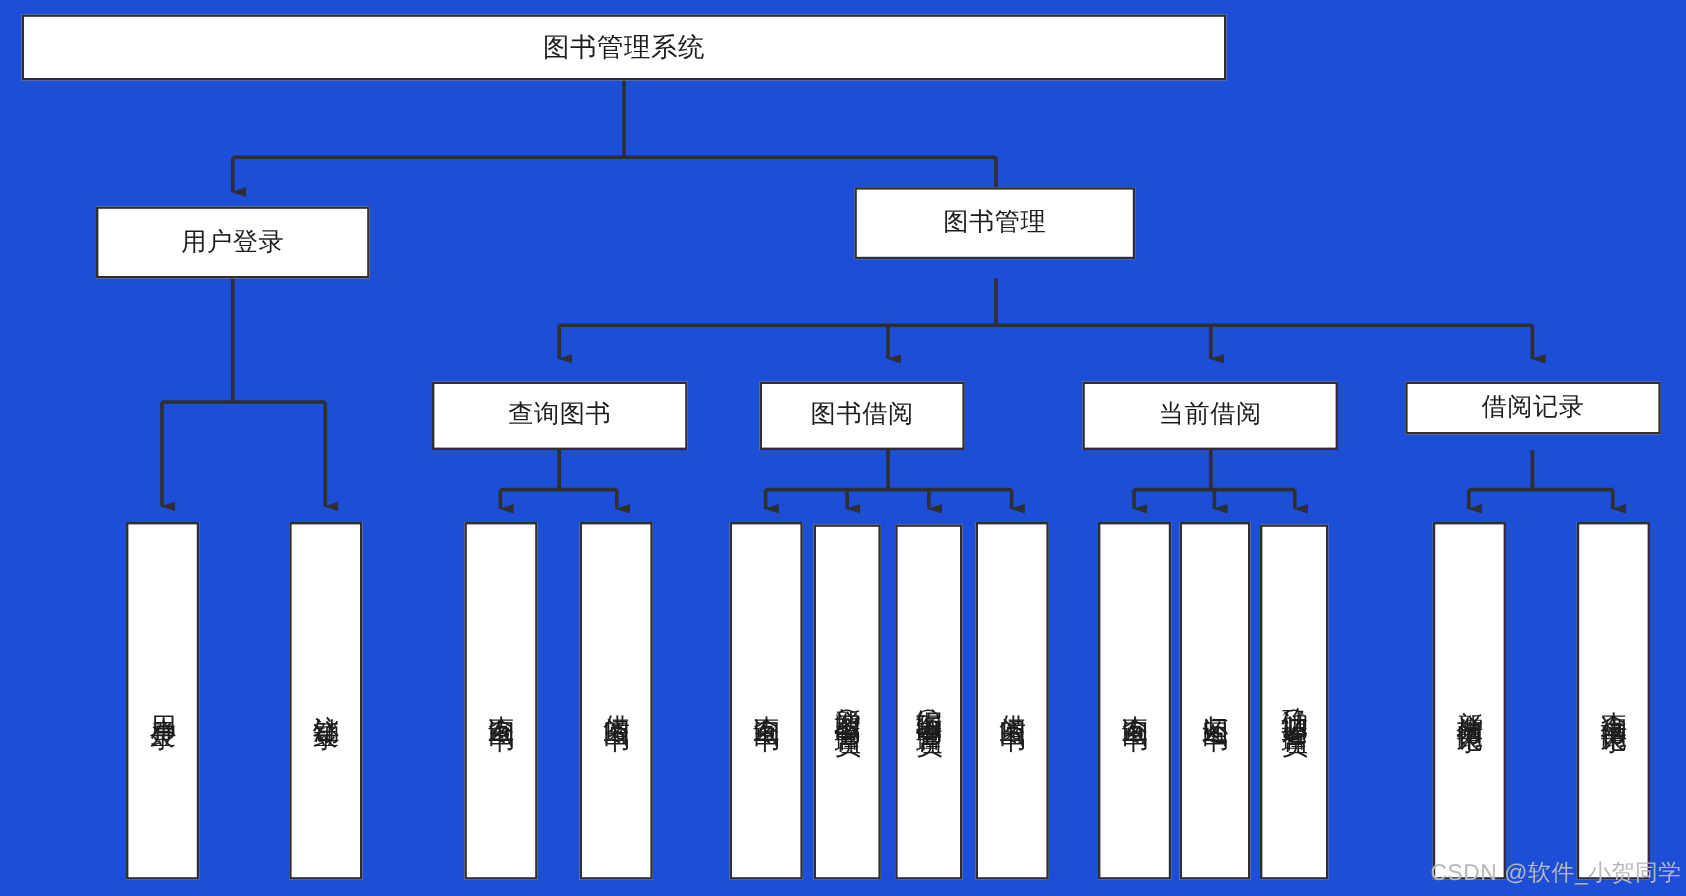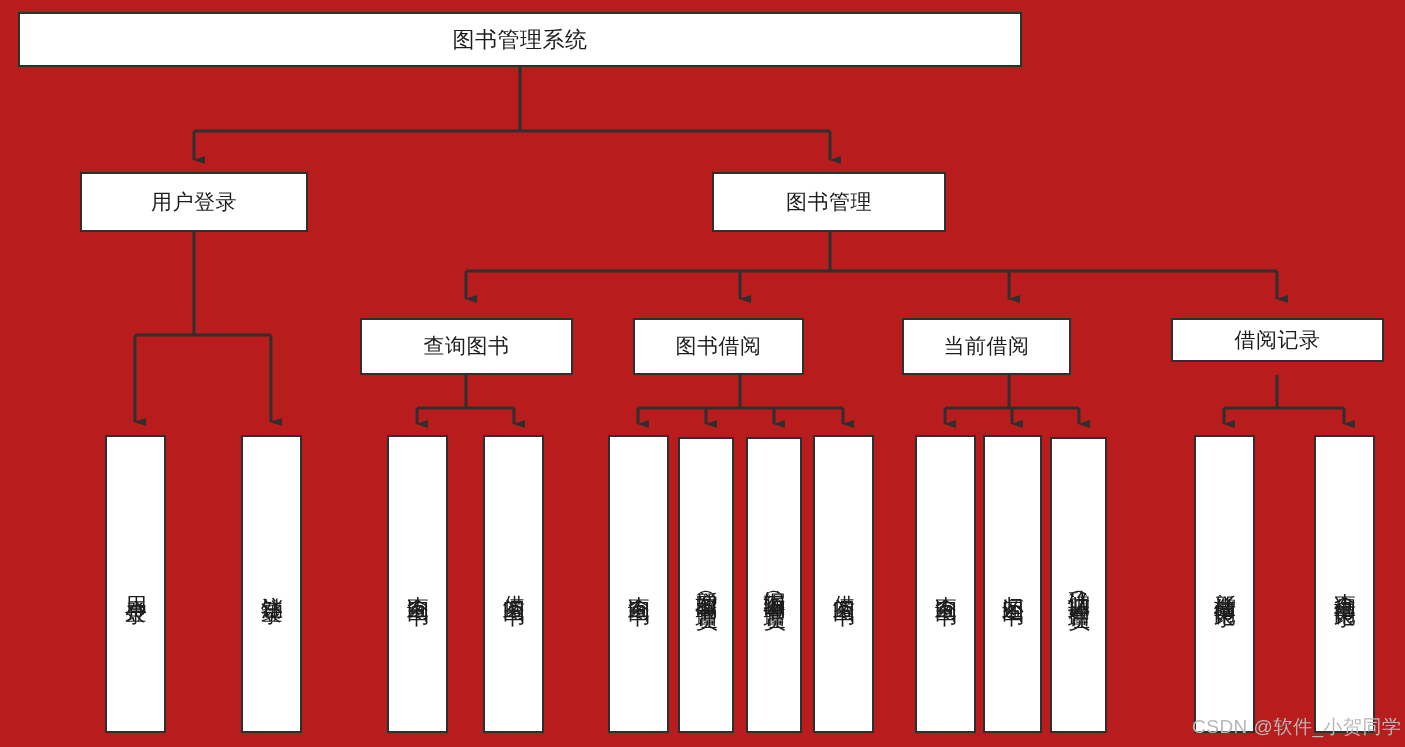--- a/index.html
+++ b/index.html
@@ -8,21 +8,21 @@
     padding: 0;
     background: #ffffff;
   }
   body {
     font-family: "Liberation Sans", "DejaVu Sans", sans-serif;
   }
   #canvas {
     position: relative;
     width: 1405px;
     height: 747px;
-    background: #b91c1c;
+    background: #1d4ed8;
     overflow: hidden;
   }
   svg.wires {
     position: absolute;
     left: 0;
     top: 0;
     width: 1405px;
     height: 747px;
     pointer-events: none;
   }
@@ -127,33 +127,33 @@
   </svg>
 
   <div class="node h-node root" style="left:18px; top:12px; width:1004px; height:55px;">
     <span class="lbl">图书管理系统</span>
   </div>
 
   <div class="node h-node" style="left:80px; top:172px; width:228px; height:60px;">
     <span class="lbl">用户登录</span>
   </div>
 
-  <div class="node h-node" style="left:712px; top:172px; width:234px; height:60px;">
+  <div class="node h-node" style="left:712px; top:156px; width:234px; height:60px;">
     <span class="lbl">图书管理</span>
   </div>
 
   <div class="node h-node" style="left:360px; top:318px; width:213px; height:57px;">
     <span class="lbl">查询图书</span>
   </div>
 
   <div class="node h-node" style="left:633px; top:318px; width:171px; height:57px;">
     <span class="lbl">图书借阅</span>
   </div>
 
-  <div class="node h-node" style="left:902px; top:318px; width:169px; height:57px;">
+  <div class="node h-node" style="left:902px; top:318px; width:213px; height:57px;">
     <span class="lbl">当前借阅</span>
   </div>
 
   <div class="node h-node" style="left:1171px; top:318px; width:213px; height:44px;">
     <span class="lbl">借阅记录</span>
   </div>
 
   <div class="node v-node" style="left:105px; top:435px; width:61px; height:298px;">
     <span class="lbl">用户登录</span>
   </div>

